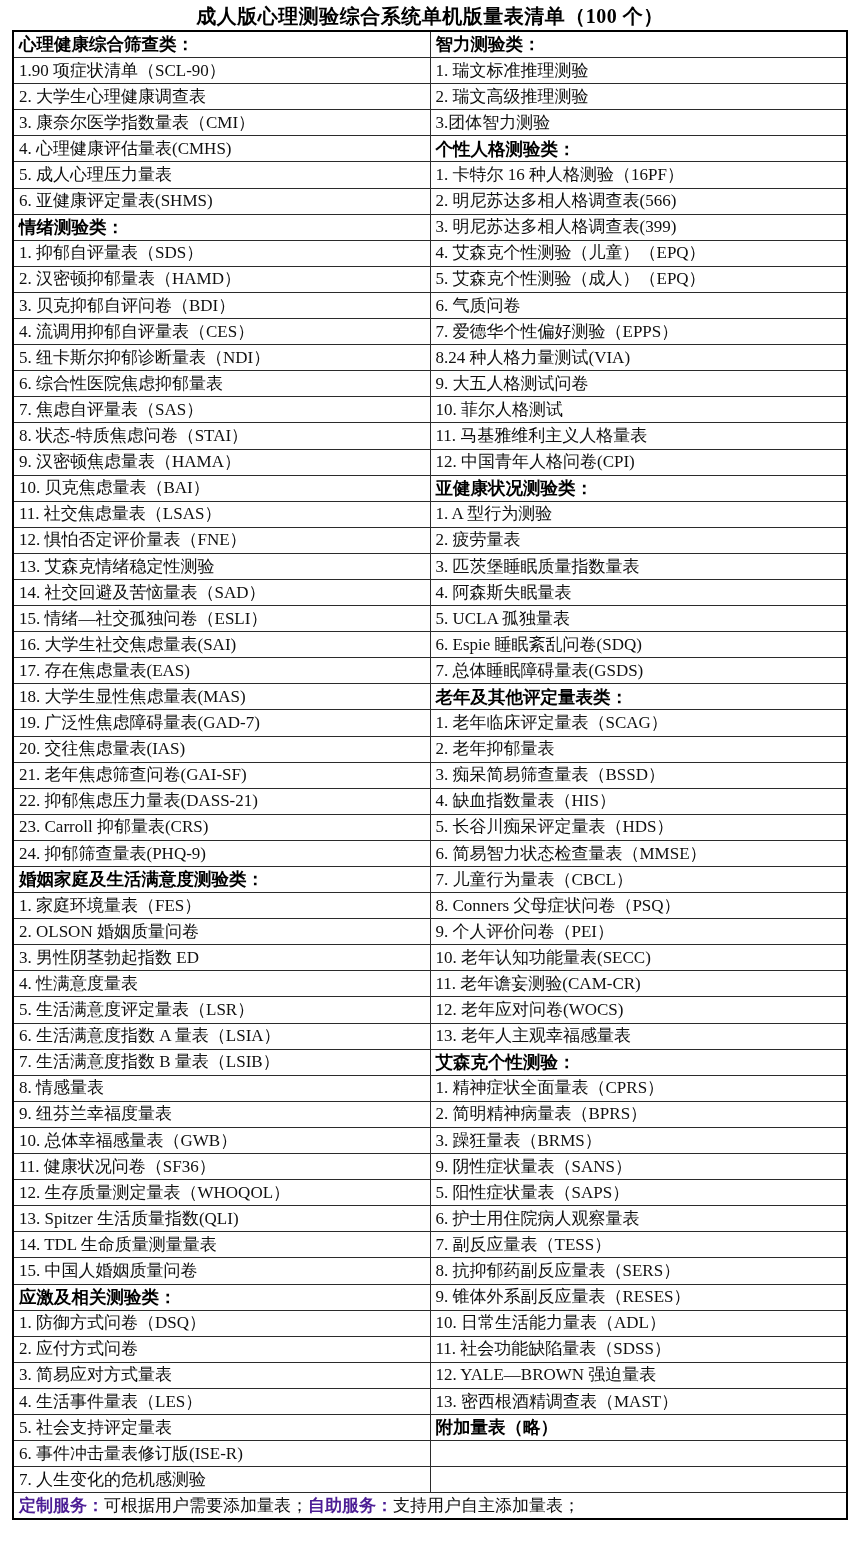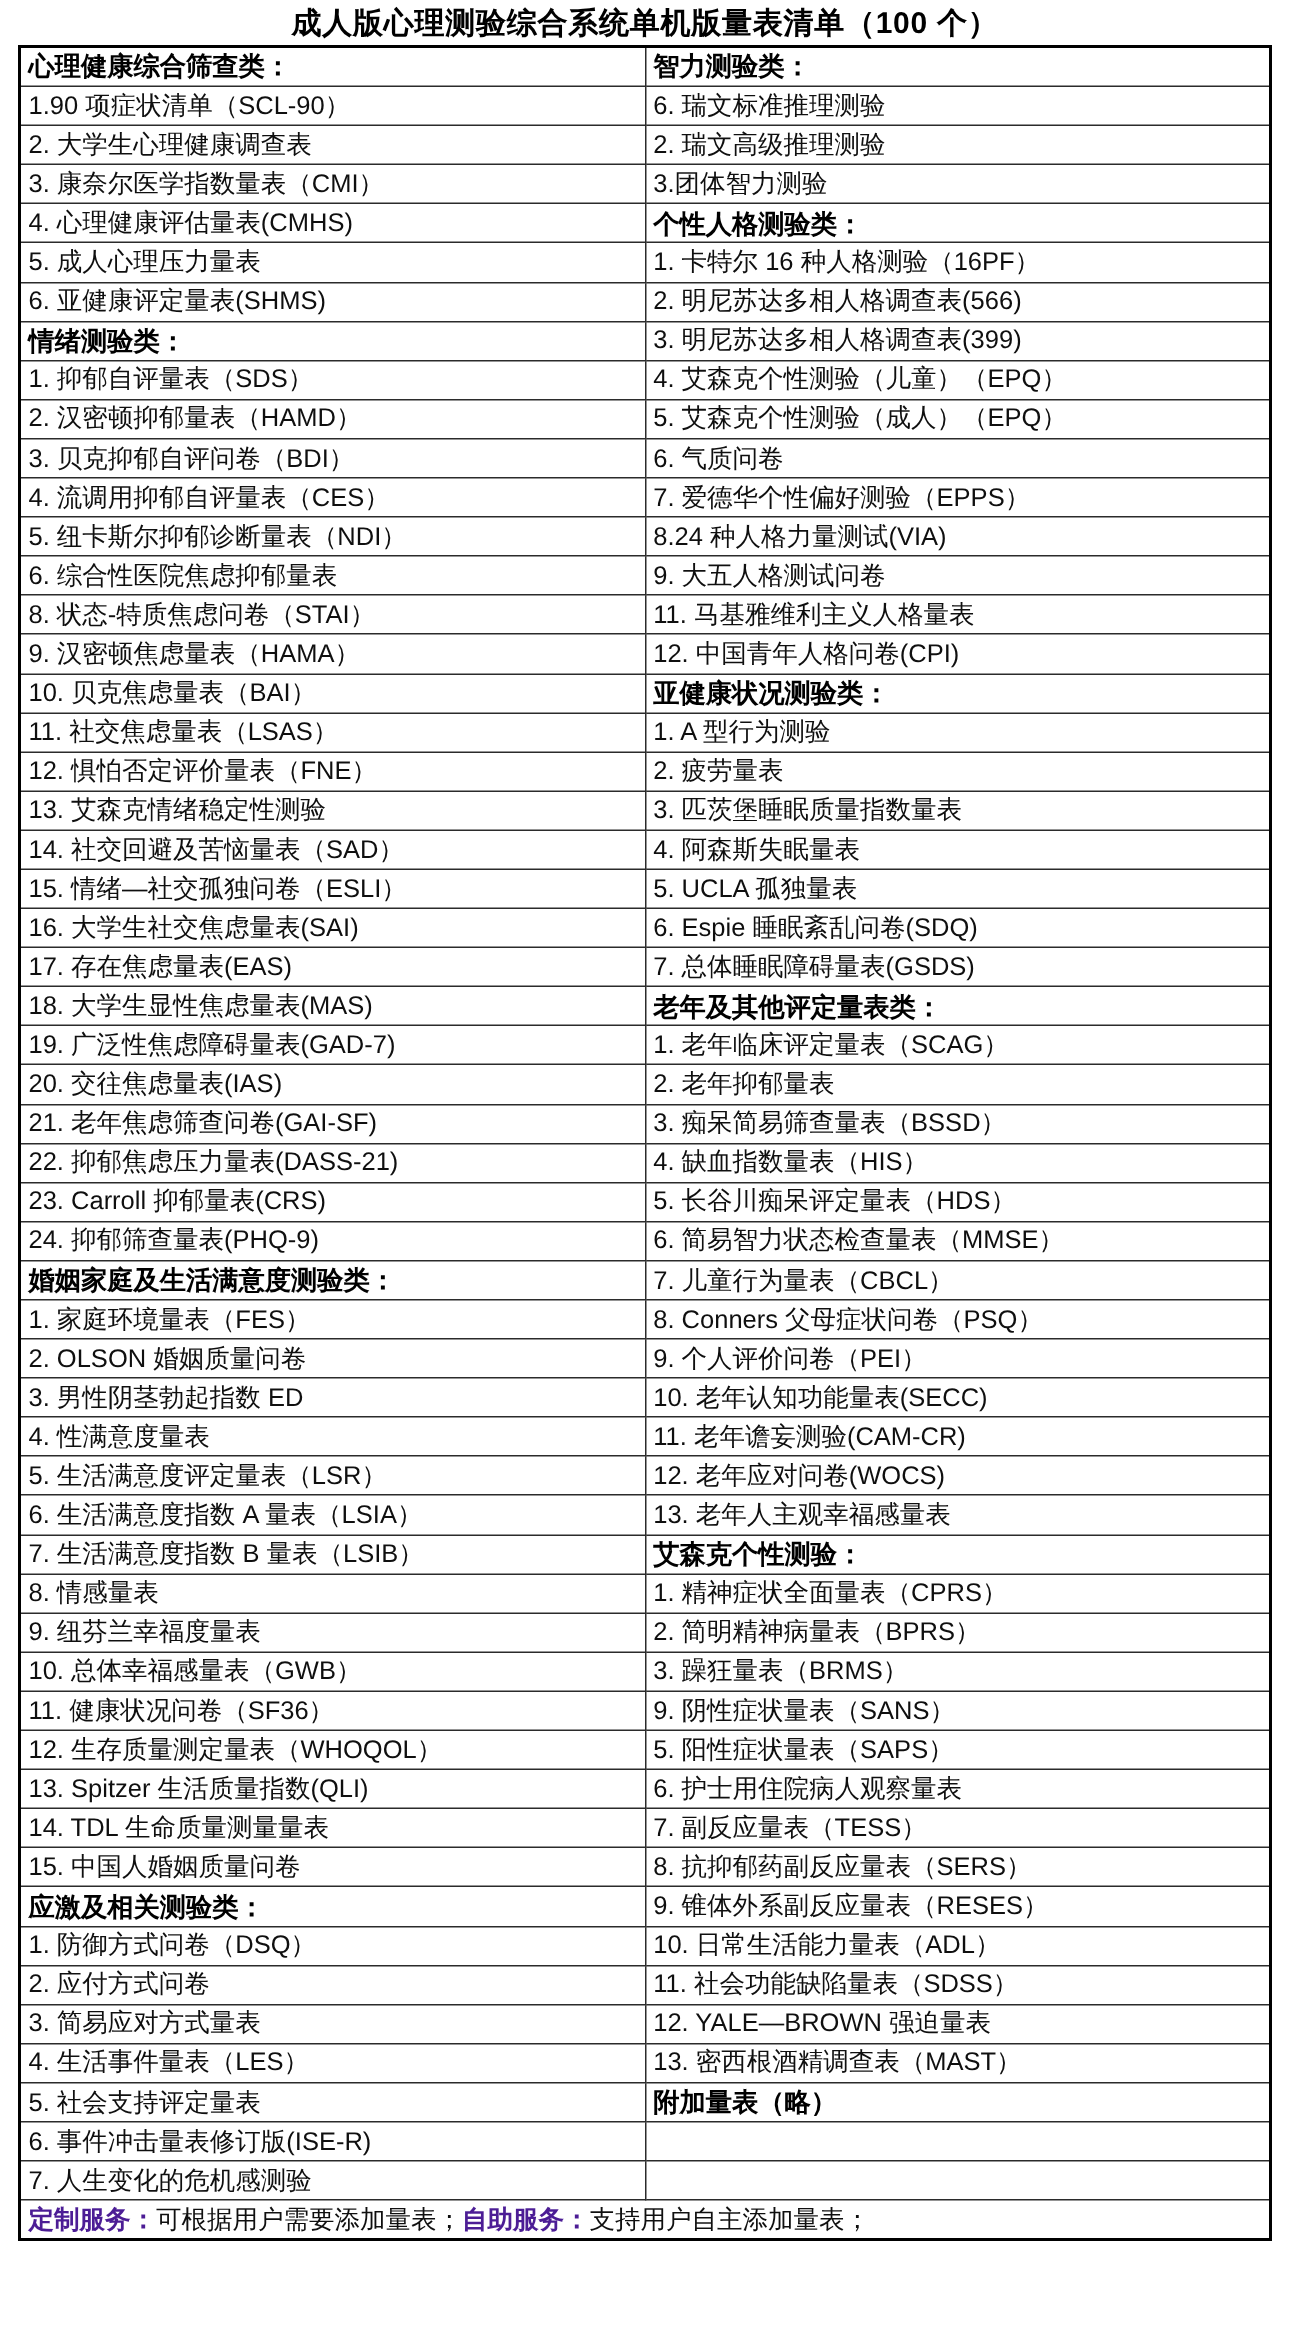--- a/index.html
+++ b/index.html
@@ -5,21 +5,21 @@
   html, body {
     margin: 0;
     padding: 0;
     background: #ffffff;
   }
   .page {
     position: relative;
     width: 860px;
     height: 1560px;
     background: #ffffff;
-    font-family: Liberation Sans, sans-serif;
+    font-family: Liberation Serif, serif;
     color: #0a0a0a;
     overflow: hidden;
   }
   .doc-title {
     height: 30px;
     line-height: 32px;
     text-align: center;
     font-size: 20px;
     font-weight: 700;
     letter-spacing: 0.5px;
@@ -68,21 +68,21 @@
       <col style="width:50%">
       <col style="width:50%">
     </colgroup>
     <tbody>
         <tr>
           <td class="cat">心理健康综合筛查类：</td>
           <td class="cat">智力测验类：</td>
         </tr>
         <tr>
           <td>1.90 项症状清单（SCL-90）</td>
-          <td>6. 瑞文标准推理测验</td>
+          <td>1. 瑞文标准推理测验</td>
         </tr>
         <tr>
           <td>2. 大学生心理健康调查表</td>
           <td>2. 瑞文高级推理测验</td>
         </tr>
         <tr>
           <td>3. 康奈尔医学指数量表（CMI）</td>
           <td>3.团体智力测验</td>
         </tr>
         <tr>
@@ -117,20 +117,24 @@
           <td>4. 流调用抑郁自评量表（CES）</td>
           <td>7. 爱德华个性偏好测验（EPPS）</td>
         </tr>
         <tr>
           <td>5. 纽卡斯尔抑郁诊断量表（NDI）</td>
           <td>8.24 种人格力量测试(VIA)</td>
         </tr>
         <tr>
           <td>6. 综合性医院焦虑抑郁量表</td>
           <td>9. 大五人格测试问卷</td>
+        </tr>
+        <tr>
+          <td>7. 焦虑自评量表（SAS）</td>
+          <td>10. 菲尔人格测试</td>
         </tr>
         <tr>
           <td>8. 状态-特质焦虑问卷（STAI）</td>
           <td>11. 马基雅维利主义人格量表</td>
         </tr>
         <tr>
           <td>9. 汉密顿焦虑量表（HAMA）</td>
           <td>12. 中国青年人格问卷(CPI)</td>
         </tr>
         <tr>

